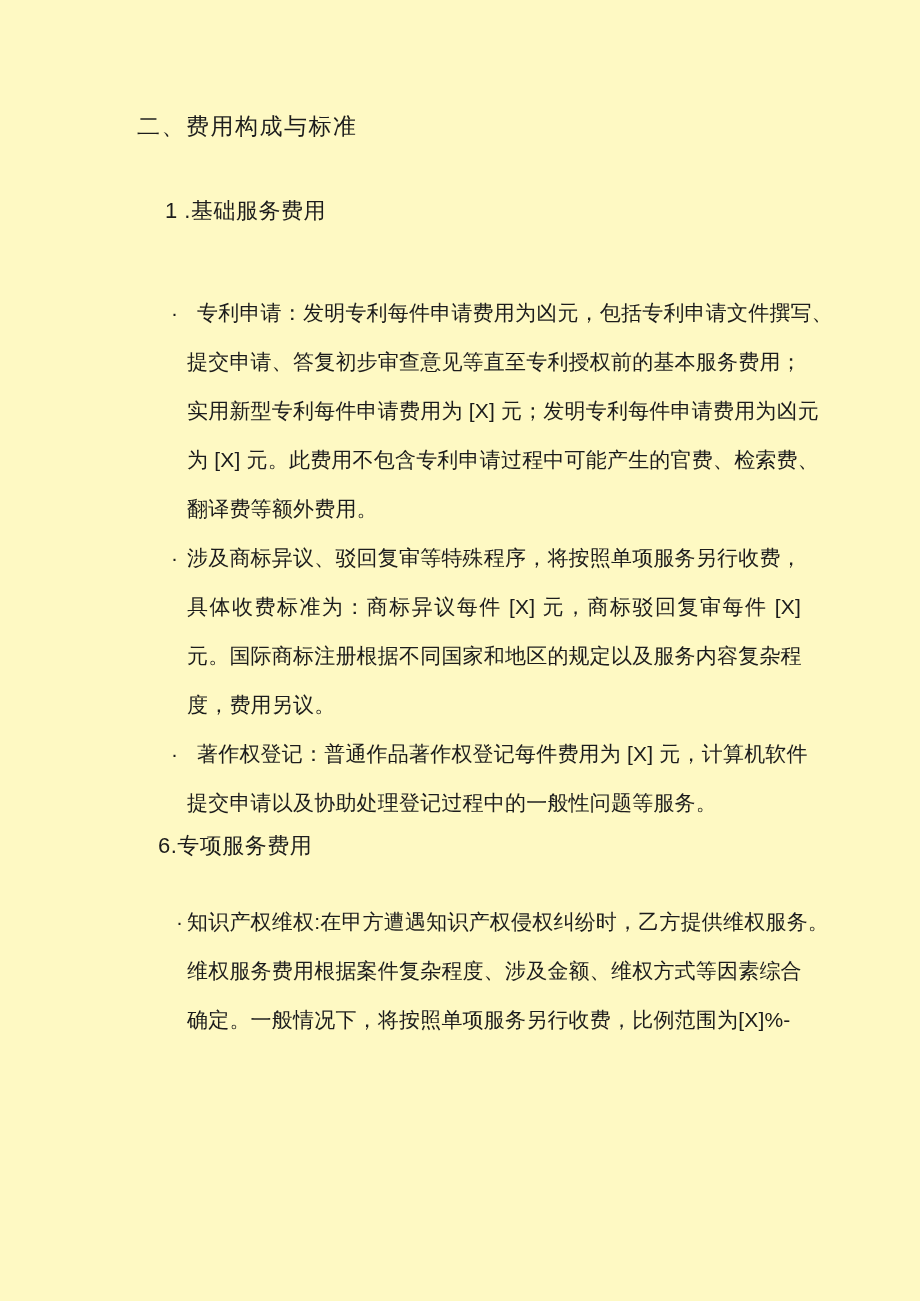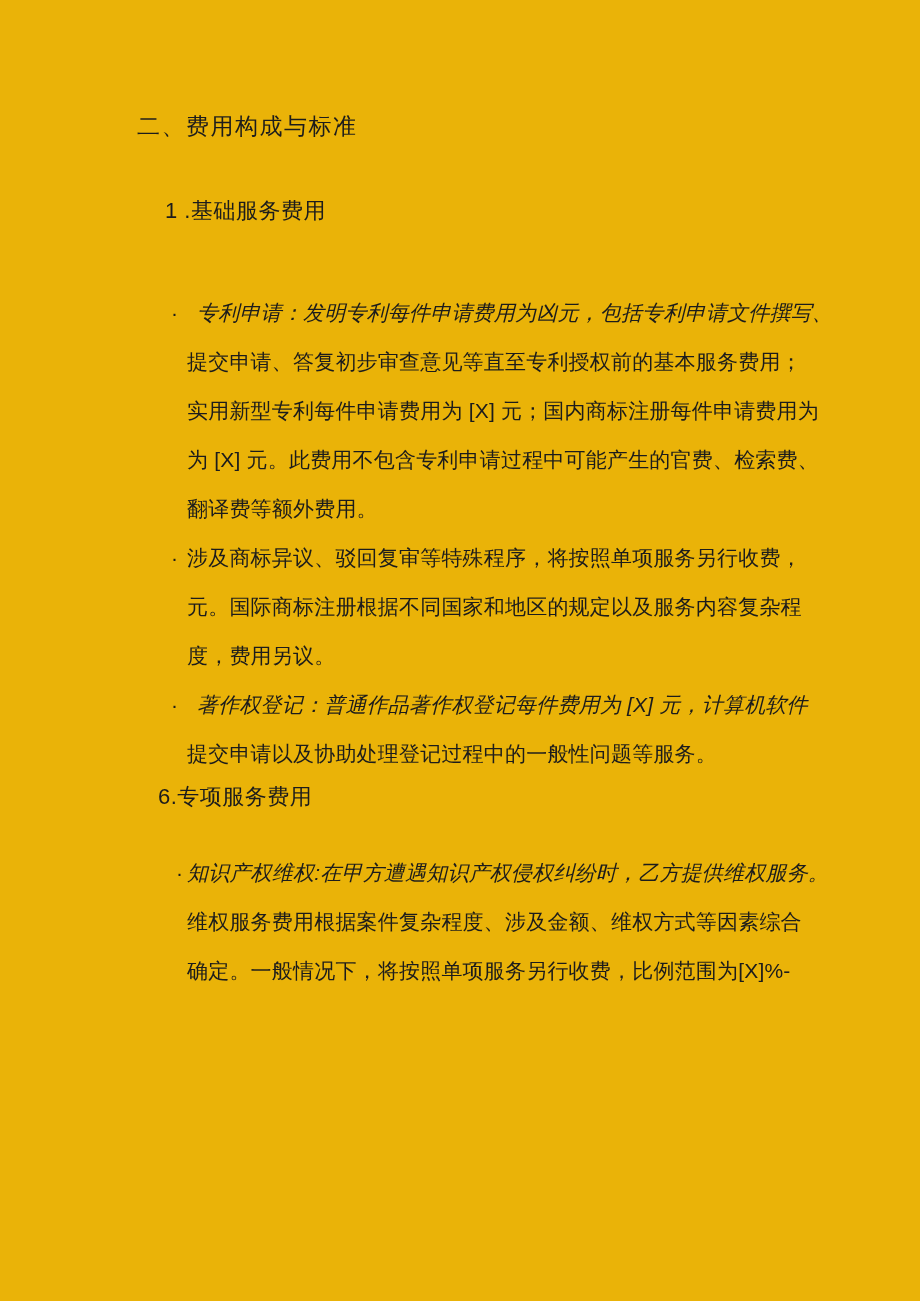--- a/index.html
+++ b/index.html
@@ -5,21 +5,21 @@
   html, body {
     margin: 0;
     padding: 0;
     background: #ffffff;
   }
   .page {
     position: relative;
     width: 920px;
     height: 1301px;
     box-sizing: border-box;
-    background: #eab308;
+    background: #fef9c3;
     overflow: hidden;
     padding: 110px 0 0 137px;
     color: #1c1c1c;
     font-family: "Liberation Sans", "DejaVu Sans", sans-serif;
   }
   .h1 {
     font-size: 23px;
     line-height: 32px;
     letter-spacing: 1.5px;
     white-space: nowrap;
@@ -64,21 +64,20 @@
     white-space: nowrap;
     letter-spacing: 0.2px;
   }
   .tline.jl {
     text-align: justify;
     text-align-last: justify;
     text-justify: inter-character;
   }
   .tline.fl {
     padding-left: 10px;
-    font-style: italic;
   }
   .item.tight .tline.fl {
     padding-left: 0;
   }
   .list.special {
     margin-top: 36px;
   }
 </style>
 </head>
 <body>
@@ -88,28 +87,29 @@
   <div class="h1">二、费用构成与标准</div>
 
   <div class="h2">1 .基础服务费用</div>
 
   <div class="list">
 
     <div class="item">
       <span class="marker">·</span>
       <div class="tline jl fl">专利申请：发明专利每件申请费用为凶元，包括专利申请文件撰写、</div>
       <div class="tline jl">提交申请、答复初步审查意见等直至专利授权前的基本服务费用；</div>
-      <div class="tline jl">实用新型专利每件申请费用为 [X] 元；国内商标注册每件申请费用为</div>
+      <div class="tline jl">实用新型专利每件申请费用为 [X] 元；发明专利每件申请费用为凶元</div>
       <div class="tline jl">为 [X] 元。此费用不包含专利申请过程中可能产生的官费、检索费、</div>
       <div class="tline ll">翻译费等额外费用。</div>
     </div>
 
     <div class="item">
       <span class="marker">·</span>
       <div class="tline jl">涉及商标异议、驳回复审等特殊程序，将按照单项服务另行收费，</div>
+      <div class="tline jl">具体收费标准为：商标异议每件 [X] 元，商标驳回复审每件 [X]</div>
       <div class="tline jl">元。国际商标注册根据不同国家和地区的规定以及服务内容复杂程</div>
       <div class="tline ll">度，费用另议。</div>
     </div>
 
     <div class="item">
       <span class="marker">·</span>
       <div class="tline jl fl">著作权登记：普通作品著作权登记每件费用为 [X] 元，计算机软件</div>
       <div class="tline ll">提交申请以及协助处理登记过程中的一般性问题等服务。</div>
     </div>
 

